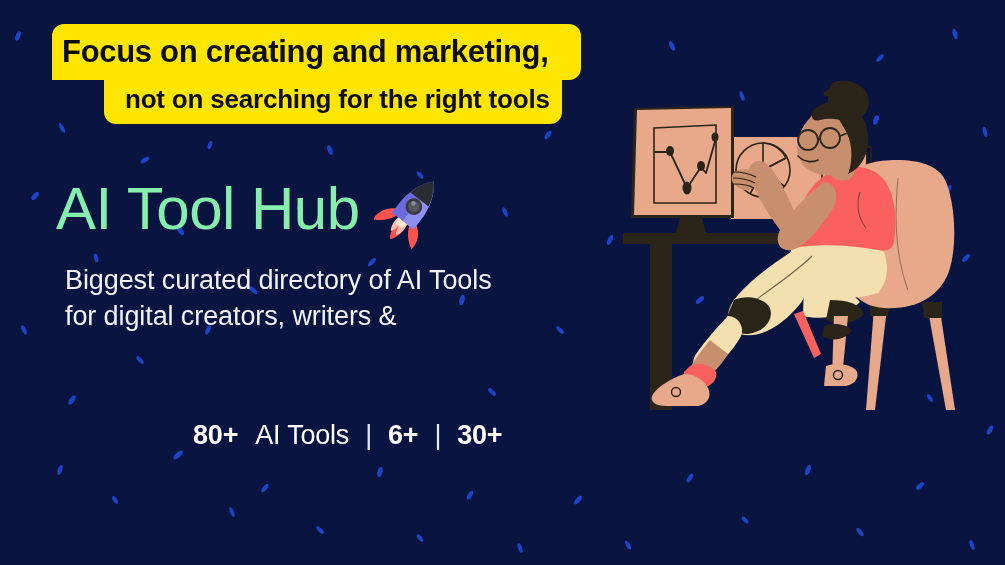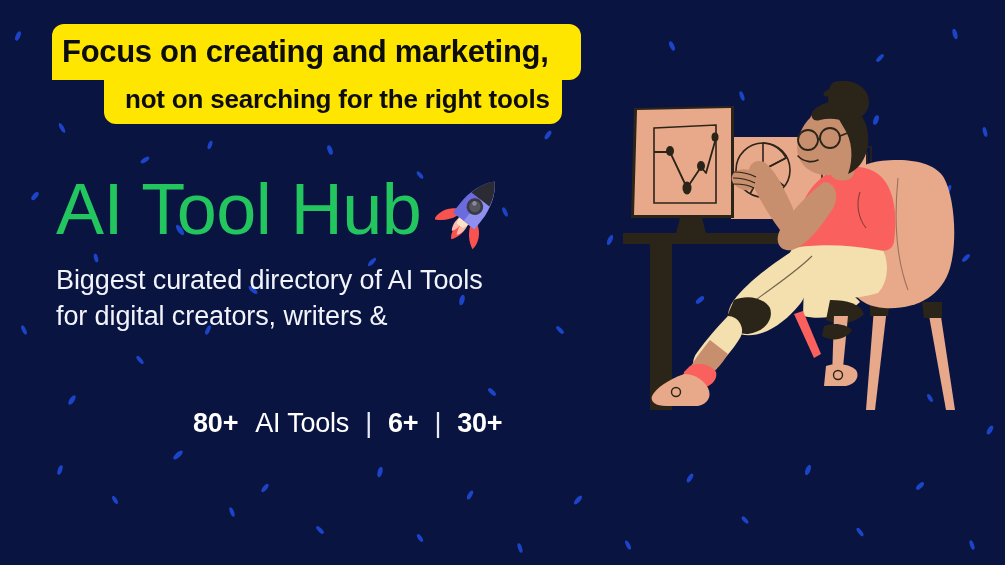--- a/index.html
+++ b/index.html
@@ -36,36 +36,36 @@
     left:104px;top:74px;height:50px;
     padding:0 12px 0 21px;
     font-size:26px;
     letter-spacing:-0.2px;
     border-radius:0 0 12px 12px;
   }
 
   
   .title-row{position:absolute;left:56px;top:168px;display:flex;align-items:center;gap:14px;}
   .title-text{
-    color:#22c55e;font-size:72px;font-weight:normal;
+    color:#86efac;font-size:60px;font-weight:normal;
     letter-spacing:-0.5px;line-height:1;text-align:center;
   }
   .rocket{width:76px;height:82px;display:block;}
 
   
   .subtitle{
     position:absolute;left:56px;top:262px;
     color:#f2f4fb;font-size:27px;line-height:1.35;font-weight:normal;
     letter-spacing:-0.1px;
   }
-  .subtitle div{white-space:nowrap;}
+  .subtitle div{white-space:nowrap;margin-left:9px;}
 
   
   .stats{
-    position:absolute;left:193px;top:408px;
+    position:absolute;left:193px;top:420px;
     display:flex;align-items:baseline;
     color:#ffffff;font-size:27px;letter-spacing:-0.2px;
     white-space:nowrap;
   }
   .stat-num{font-weight:bold;}
   .stat-label{font-weight:normal;margin-left:17px;}
   .stat-sep{font-weight:normal;margin:0 16px;color:#e8ebf5;}
 
   
   .illo{position:absolute;left:598px;top:78px;width:400px;height:332px;}

